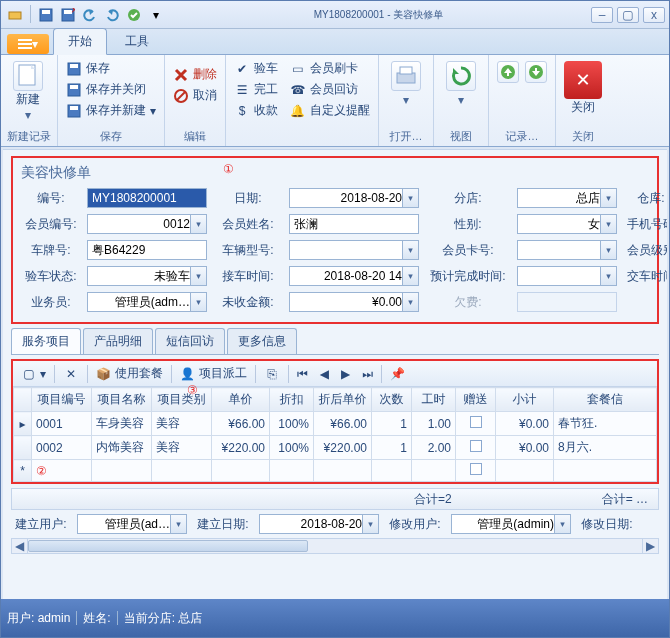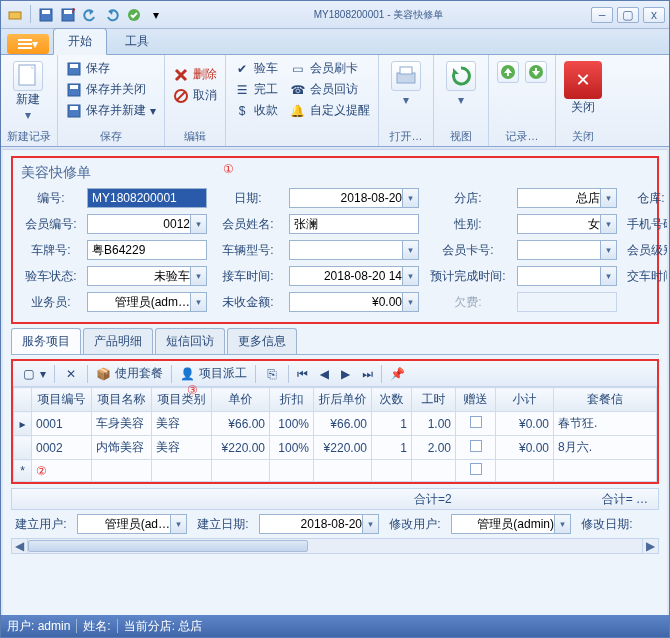--- a/index.html
+++ b/index.html
@@ -80,21 +80,21 @@
 .botform2 { margin: 4px 8px; display: grid; grid-template-columns: 60px 110px 60px 120px 60px 120px 60px; gap: 4px 6px; align-items: center; }
 
 
 .hscroll { margin: 2px 8px 4px; height: 16px; background: #e8eef8; border: 1px solid #c4d4ea; position: relative; }
 .hscroll .thumb { position: absolute; left: 16px; top: 1px; width: 280px; height: 12px; background: linear-gradient(#dce8f6,#c4d6ec); border: 1px solid #a8bdd8; border-radius: 2px; }
 .hscroll .arr { position: absolute; top: 0; width: 16px; height: 14px; display: flex; align-items: center; justify-content: center; color: #4a6a9a; }
 .hscroll .arr.l { left: 0; border-right: 1px solid #c4d4ea; }
 .hscroll .arr.r { right: 0; border-left: 1px solid #c4d4ea; }
 
 
-.status { position: absolute; bottom: 0; left: 0; right: 0; height: 22px; background: linear-gradient(#5e86c8,#3e66a8); color: #fff; display: flex; align-items: center; padding: 0 6px; gap: 6px; }
+.status { position: absolute; bottom: 0; left: 0; right: 0; height: 38px; background: linear-gradient(#5e86c8,#3e66a8); color: #fff; display: flex; align-items: center; padding: 0 6px; gap: 6px; }
 .status .ssep { width: 1px; height: 14px; background: #9ab4d4; }
 
 svg { display: block; }
 </style>
 </head>
 <body>
 
 <div class="titlebar">
   <div class="mini-icons">
     <div class="mini-btn">

